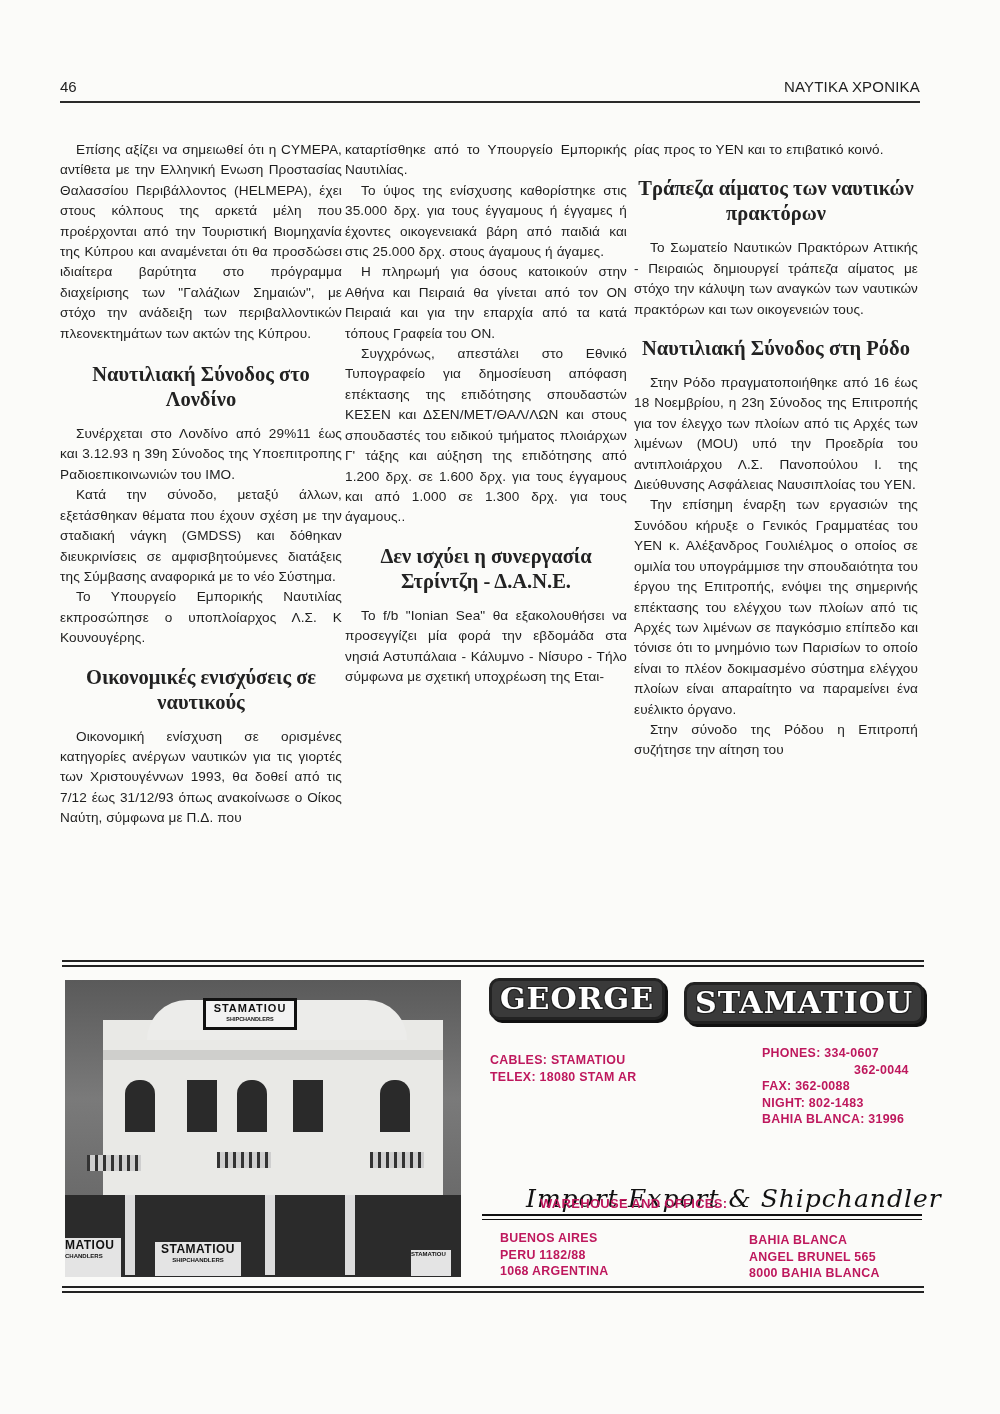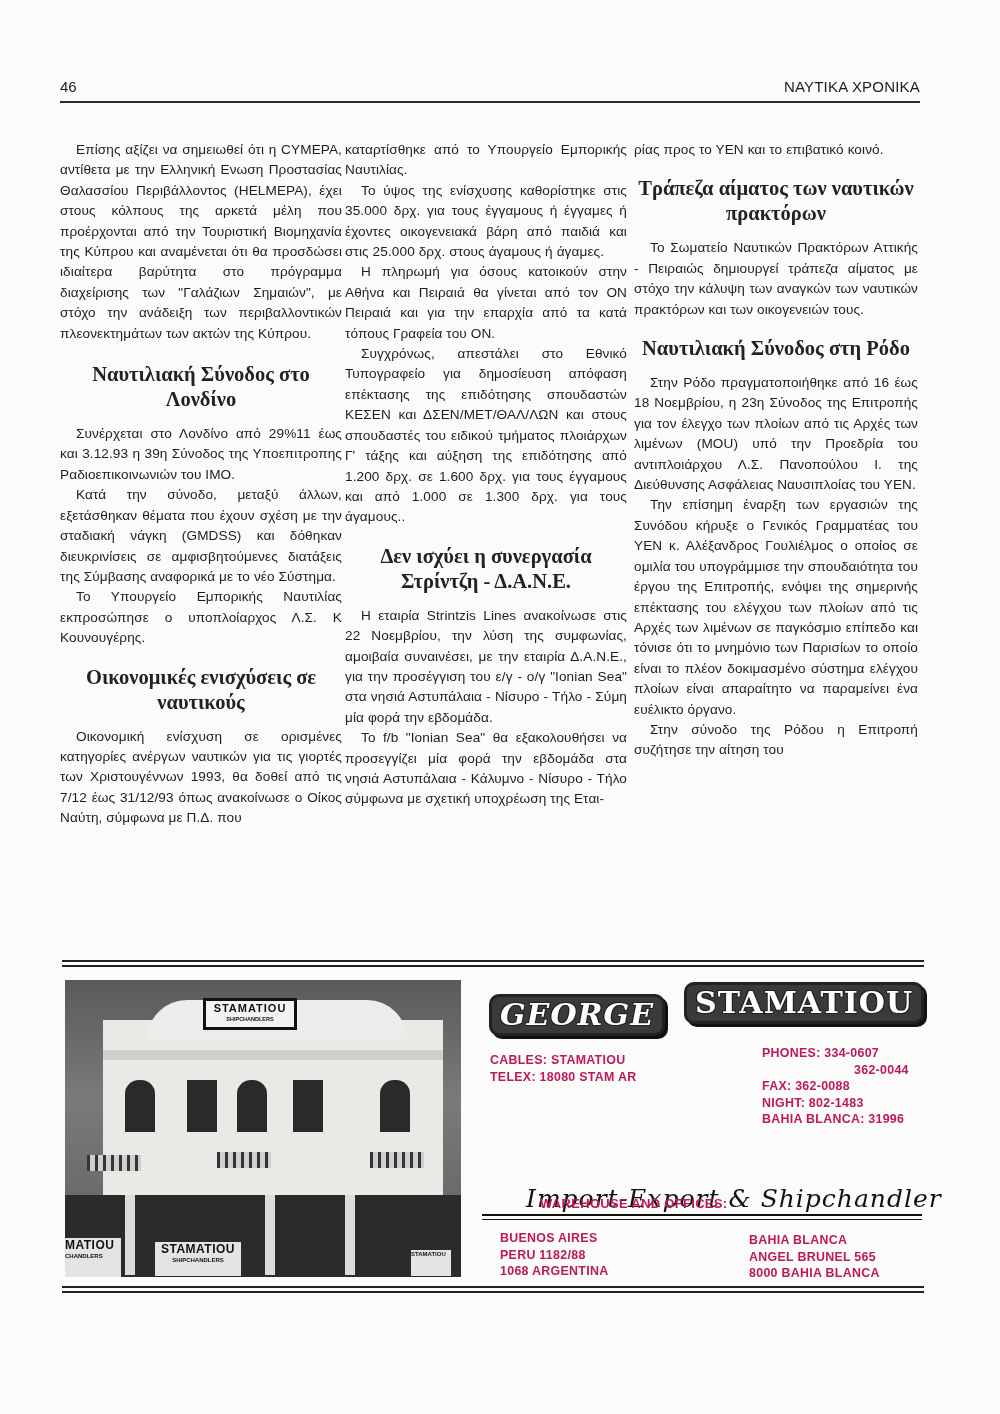--- a/index.html
+++ b/index.html
@@ -85,21 +85,20 @@
   <h2 class="head">Οικονομικές ενισχύσεις σε ναυτικούς</h2>
   <p class="body">Οικονομική ενίσχυση σε ορισμένες κατηγορίες ανέργων ναυτικών για τις γιορτές των Χριστουγέννων 1993, θα δοθεί από τις 7/12 έως 31/12/93 όπως ανακοίνωσε ο Οίκος Ναύτη, σύμφωνα με Π.Δ. που</p>
 </div>
 
 <div class="col col-2">
   <p class="body cont">καταρτίσθηκε από το Υπουργείο Εμπορικής Ναυτιλίας.</p>
   <p class="body">Το ύψος της ενίσχυσης καθορίστηκε στις 35.000 δρχ. για τους έγγαμους ή έγγαμες ή έχοντες οικογενειακά βάρη από παιδιά και στις 25.000 δρχ. στους άγαμους ή άγαμες.</p>
   <p class="body">Η πληρωμή για όσους κατοικούν στην Αθήνα και Πειραιά θα γίνεται από τον ΟΝ Πειραιά και για την επαρχία από τα κατά τόπους Γραφεία του ΟΝ.</p>
   <p class="body">Συγχρόνως, απεστάλει στο Εθνικό Τυπογραφείο για δημοσίευση απόφαση επέκτασης της επιδότησης σπουδαστών ΚΕΣΕΝ και ΔΣΕΝ/ΜΕΤ/ΘΑΛ/ΛΩΝ και στους σπουδαστές του ειδικού τμήματος πλοιάρχων Γ' τάξης και αύξηση της επιδότησης από 1.200 δρχ. σε 1.600 δρχ. για τους έγγαμους και από 1.000 σε 1.300 δρχ. για τους άγαμους..</p>
   <h2 class="head">Δεν ισχύει η συνεργασία Στρίντζη - Δ.Α.Ν.Ε.</h2>
-  <p class="body">Η εταιρία Strintzis Lines ανακοίνωσε στις 22 Νοεμβρίου, την λύση της συμφωνίας, αμοιβαία συναινέσει, με την εταιρία Δ.Α.Ν.Ε., για την προσέγγιση του ε/γ - ο/γ "Ionian Sea" στα νησιά Αστυπάλαια - Νίσυρο - Τήλο - Σύμη μία φορά την εβδομάδα.</p>
   <p class="body">Το f/b "Ionian Sea" θα εξακολουθήσει να προσεγγίζει μία φορά την εβδομάδα στα νησιά Αστυπάλαια - Κάλυμνο - Νίσυρο - Τήλο σύμφωνα με σχετική υποχρέωση της Εται-</p>
 </div>
 
 <div class="col col-3">
   <p class="body cont">ρίας προς το ΥΕΝ και το επιβατικό κοινό.</p>
   <h2 class="head">Τράπεζα αίματος των ναυτικών πρακτόρων</h2>
   <p class="body">Το Σωματείο Ναυτικών Πρακτόρων Αττικής - Πειραιώς δημιουργεί τράπεζα αίματος με στόχο την κάλυψη των αναγκών των ναυτικών πρακτόρων και των οικογενειών τους.</p>
   <h2 class="head">Ναυτιλιακή Σύνοδος στη Ρόδο</h2>
   <p class="body">Στην Ρόδο πραγματοποιήθηκε από 16 έως 18 Νοεμβρίου, η 23η Σύνοδος της Επιτροπής για τον έλεγχο των πλοίων από τις Αρχές των λιμένων (MOU) υπό την Προεδρία του αντιπλοιάρχου Λ.Σ. Πανοπούλου Ι. της Διεύθυνσης Ασφάλειας Ναυσιπλοίας του ΥΕΝ.</p>
   <p class="body">Την επίσημη έναρξη των εργασιών της Συνόδου κήρυξε ο Γενικός Γραμματέας του ΥΕΝ κ. Αλέξανδρος Γουλιέλμος ο οποίος σε ομιλία του υπογράμμισε την σπουδαιότητα του έργου της Επιτροπής, ενόψει της σημερινής επέκτασης του ελέγχου των πλοίων από τις Αρχές των λιμένων σε παγκόσμιο επίπεδο και τόνισε ότι το μνημόνιο των Παρισίων το οποίο είναι το πλέον δοκιμασμένο σύστημα ελέγχου πλοίων είναι απαραίτητο να παραμείνει ένα ευέλικτο όργανο.</p>
@@ -139,21 +138,21 @@
     </div>
     <div class="truck" style="left:90px;top:262px;width:86px;height:34px;text-align:center;">
       <div class="truck-text">STAMATIOU</div>
       <div class="truck-sub">SHIPCHANDLERS</div>
     </div>
     <div class="truck" style="left:346px;top:270px;width:40px;height:26px;">
       <div class="truck-sub">STAMATIOU</div>
     </div>
   </div>
 
-  <div class="logo-word" style="left:427px;top:34px;font-style:italic;">GEORGE</div>
+  <div class="logo-word" style="left:427px;top:18px;">GEORGE</div>
   <div class="logo-word" style="left:622px;top:22px;">STAMATIOU</div>
 
   <div class="ad-text" style="left:428px;top:92px;">
     <div>CABLES: STAMATIOU</div>
     <div>TELEX: 18080 STAM AR</div>
   </div>
   <div class="ad-text" style="left:700px;top:85px;">
     <div>PHONES: 334-0607</div>
     <div style="padding-left:92px;">362-0044</div>
     <div>FAX: 362-0088</div>

